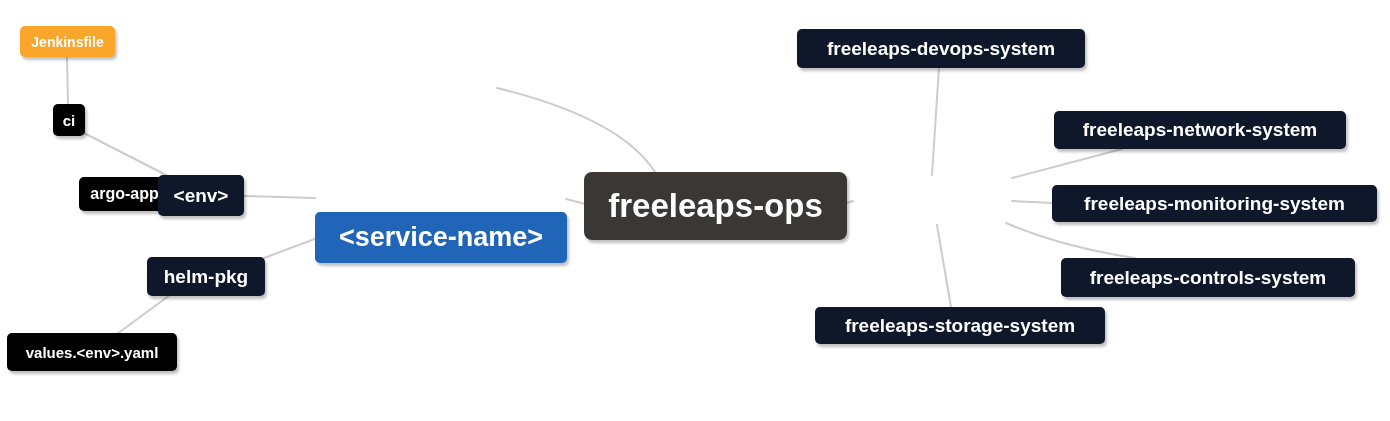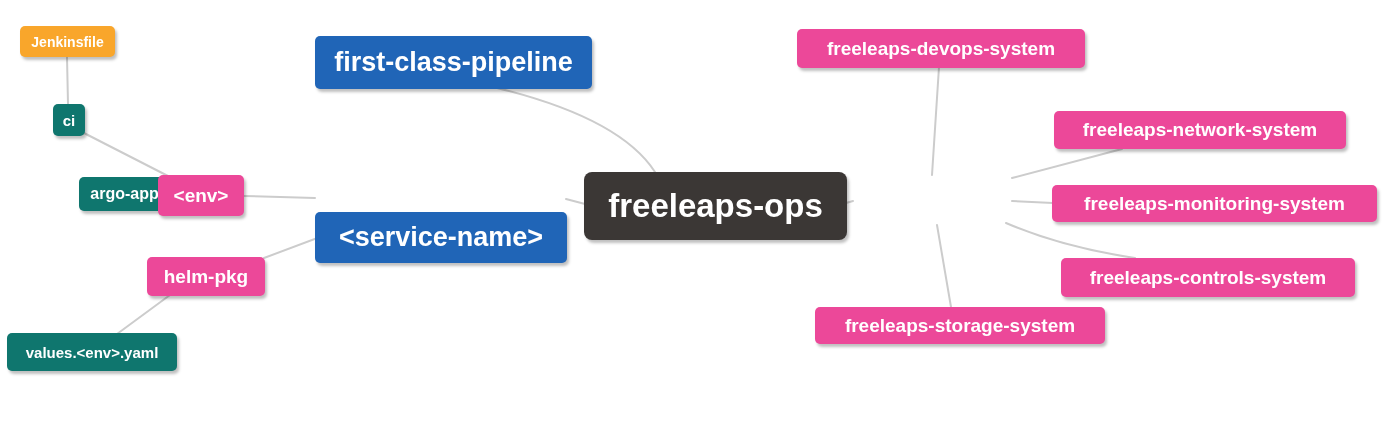--- a/index.html
+++ b/index.html
@@ -37,22 +37,22 @@
     color: #ffffff;
     border-radius: 5px;
     box-shadow: 2px 3px 3px rgba(0,0,0,0.25);
     white-space: nowrap;
     box-sizing: border-box;
     cursor: pointer;
     user-select: none;
   }
   .n-dark   { background: #3b3735; border-radius: 8px; }
   .n-blue   { background: #2065b7; }
-  .n-green  { background: #ec4899; }
-  .n-red    { background: #0f766e; }
+  .n-green  { background: #0f172a; }
+  .n-red    { background: #000000; }
   .n-orange { background: #f9a62b; }
 
   .sz-xl { font-size: 33px; }
   .sz-lg { font-size: 27px; }
   .sz-md { font-size: 19px; }
   .sz-17 { font-size: 15px; }
   .sz-16 { font-size: 16px; }
   .sz-15 { font-size: 15px; }
   .sz-14 { font-size: 14px; }
 
@@ -100,21 +100,20 @@
   <div id="node-ci" class="node n-red sz-15">ci</div>
 
   <div id="node-argo-app" class="node n-red sz-16">argo-app</div>
 
   <div id="node-env" class="node n-green sz-md">&lt;env&gt;</div>
 
   <div id="node-helm-pkg" class="node n-green sz-md">helm-pkg</div>
 
   <div id="node-values-env-yaml" class="node n-red sz-17">values.&lt;env&gt;.yaml</div>
 
-  <div id="node-first-class-pipeline" class="node n-blue sz-lg">first-class-pipeline</div>
 
   <div id="node-service-name" class="node n-blue sz-lg">&lt;service-name&gt;</div>
 
   <div id="node-freeleaps-ops" class="node n-dark sz-xl">freeleaps-ops</div>
 
 
   <div id="node-devops-system" class="node n-green sz-md">freeleaps-devops-system</div>
 
   <div id="node-network-system" class="node n-green sz-md">freeleaps-network-system</div>
 

